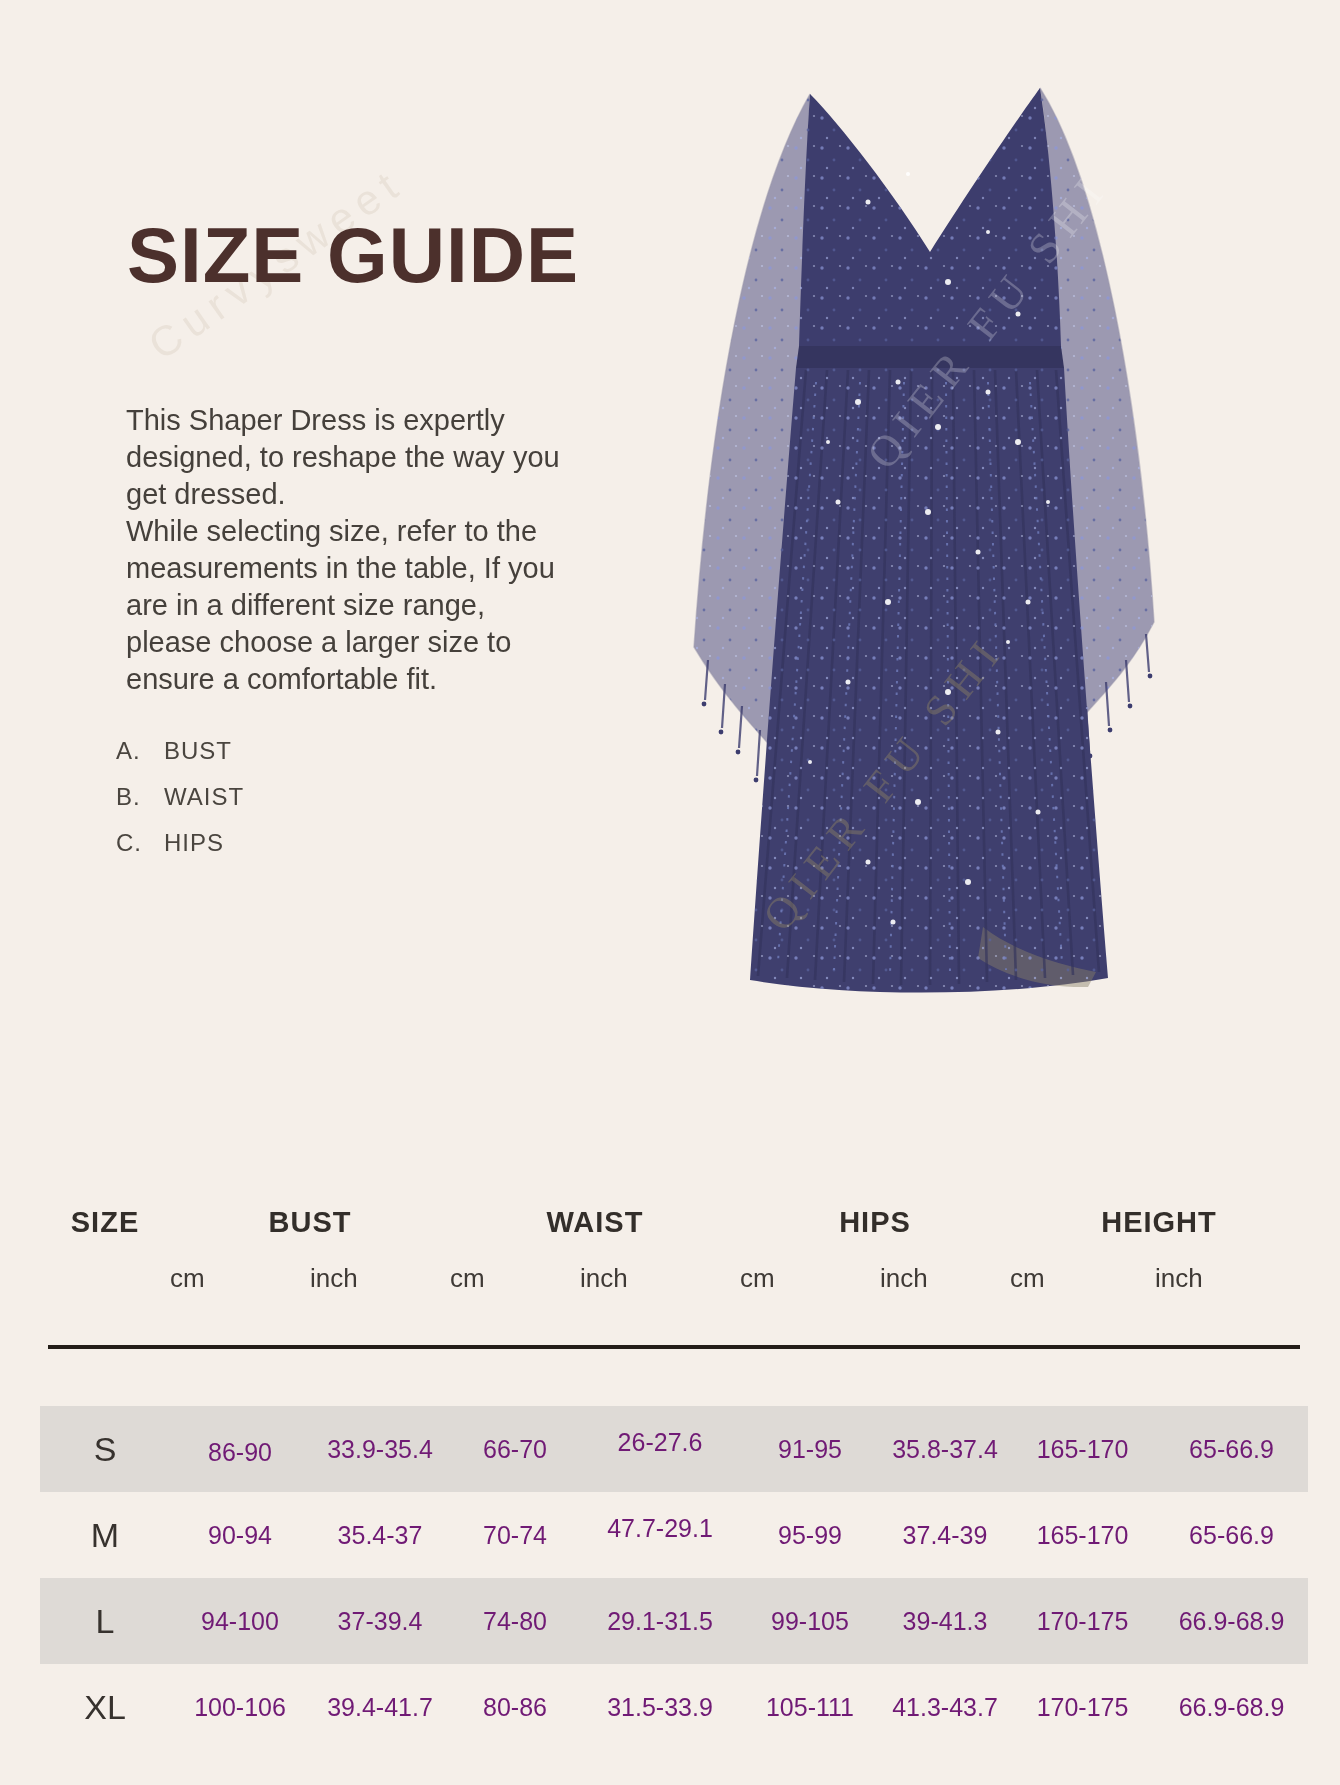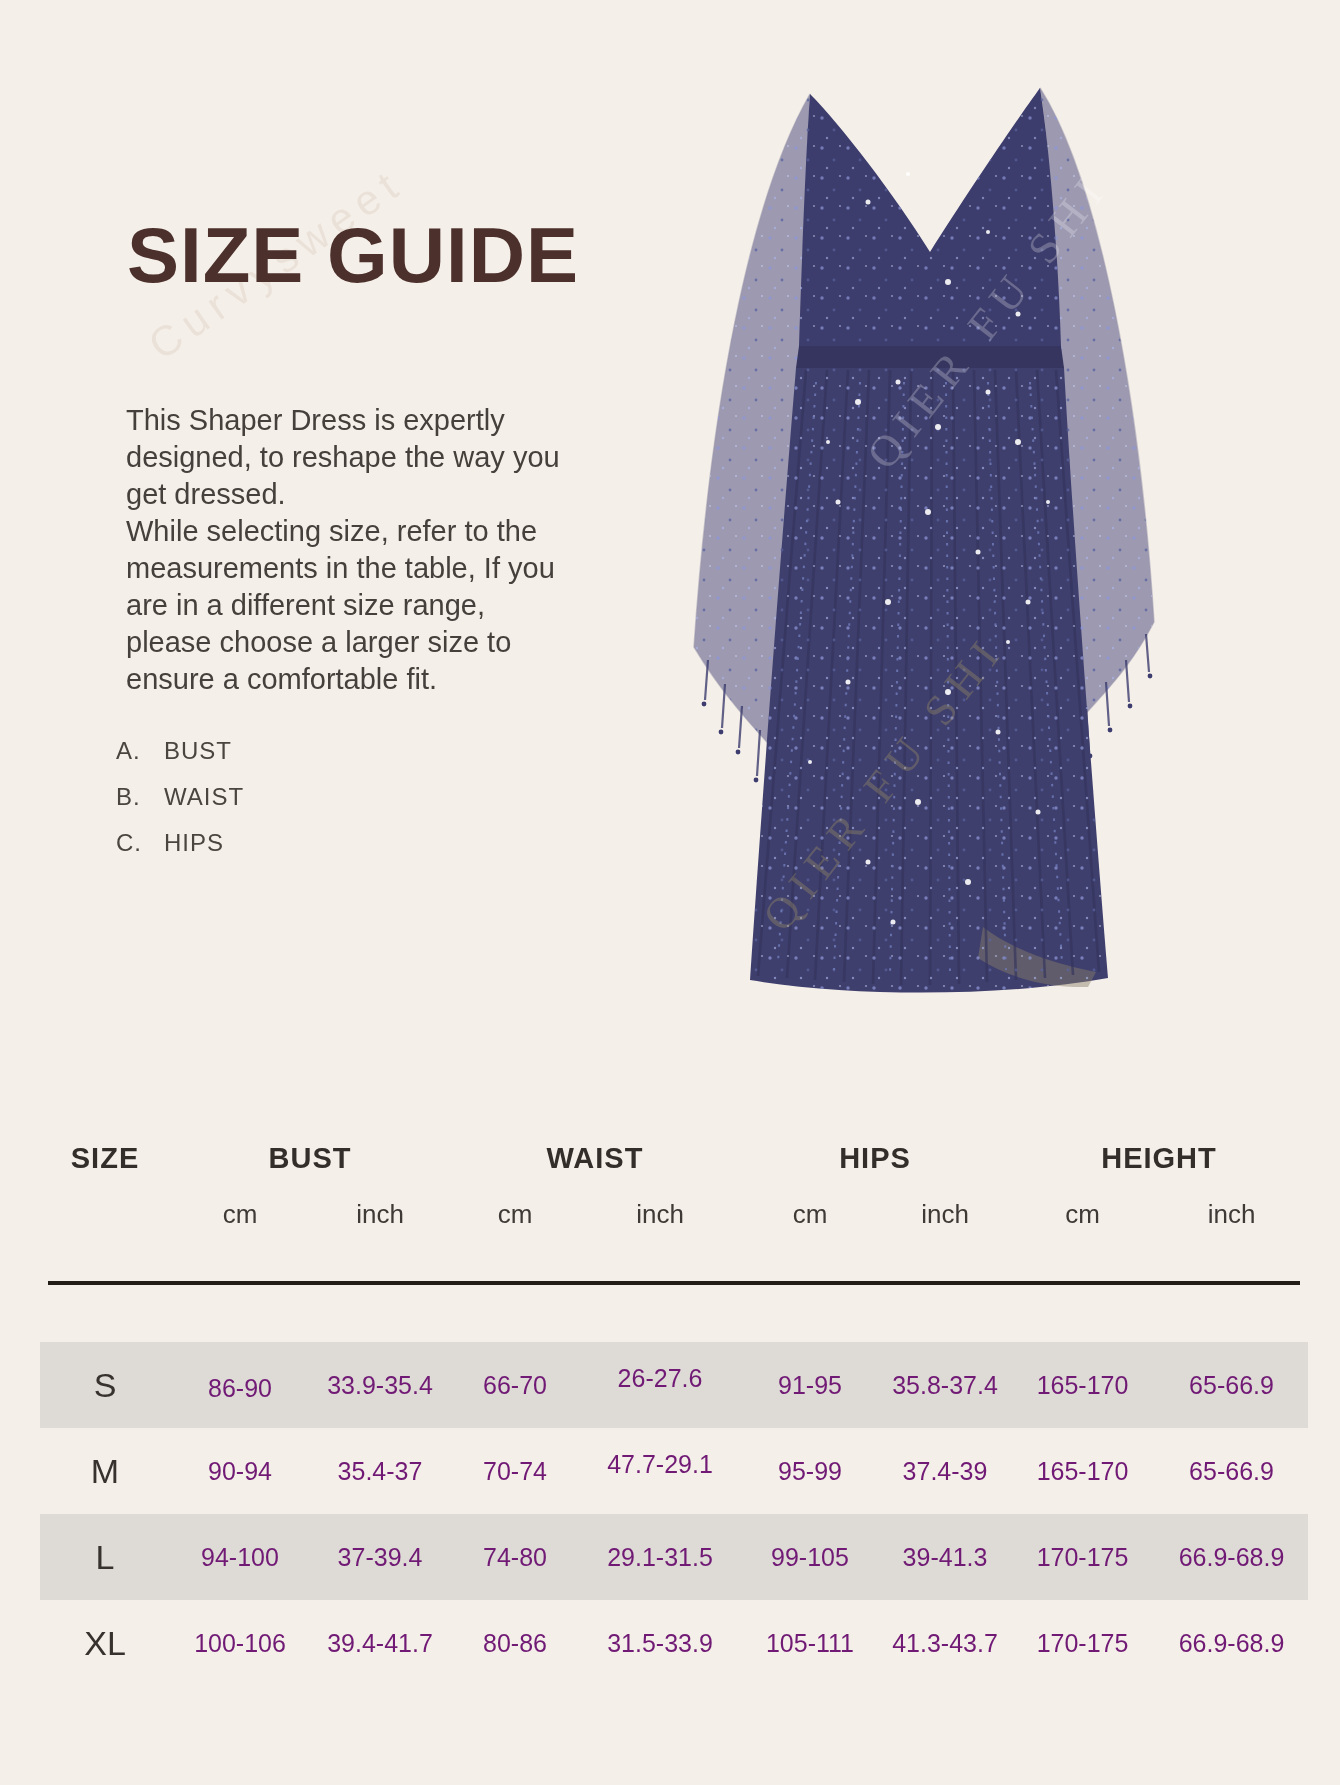--- a/index.html
+++ b/index.html
@@ -29,35 +29,35 @@
   
   .wm-bg {
     position:absolute; left:140px; top:330px;
     font-size:42px; letter-spacing:8px; color:rgba(168,148,122,0.14);
     transform:rotate(-35deg); transform-origin:left top;
     pointer-events:none;
   }
   
   .dress { position:absolute; left:688px; top:82px; width:472px; height:930px; }
   
-  .size-table { position:absolute; left:40px; top:1130px; width:1268px; }
+  .size-table { position:absolute; left:40px; top:1194px; width:1268px; }
   .cols {
     display:grid;
     grid-template-columns:130px 140px 140px 130px 160px 140px 130px 145px 153px;
     align-items:center;
   }
   .hdr-groups { height:56px; }
   .hdr-groups .g { text-align:center; font-size:29px; font-weight:bold; letter-spacing:1px; color:#332e2a; }
   .g-size   { grid-column:1; }
   .g-bust   { grid-column:2 / span 2; }
   .g-waist  { grid-column:4 / span 2; }
   .g-hips   { grid-column:6 / span 2; }
   .g-height { grid-column:8 / span 2; }
   .hdr-units { height:56px; }
-  .hdr-units .u { text-align:center; font-size:26px; color:#3f3a36; }
+  .hdr-units .u { font-size:26px; color:#3f3a36; }
   .u1{grid-column:2} .u2{grid-column:3} .u3{grid-column:4} .u4{grid-column:5}
   .u5{grid-column:6} .u6{grid-column:7} .u7{grid-column:8} .u8{grid-column:9}
   .rule { margin:39px 8px 0 8px; height:4px; background:#231d18; }
   .rows { margin-top:57px; }
   .trow { height:86px; }
   .trow.shaded { background:#dedad6; }
   .trow .size-cell { text-align:center; font-size:34px; color:#37322e; }
   .trow .cell { text-align:center; font-size:25px; color:#701a75; }
   .trow-0 .cell:nth-child(5), .trow-1 .cell:nth-child(5) { transform:translateY(-7px); }
   .trow-0 .cell:nth-child(2) { transform:translateY(3px); }

